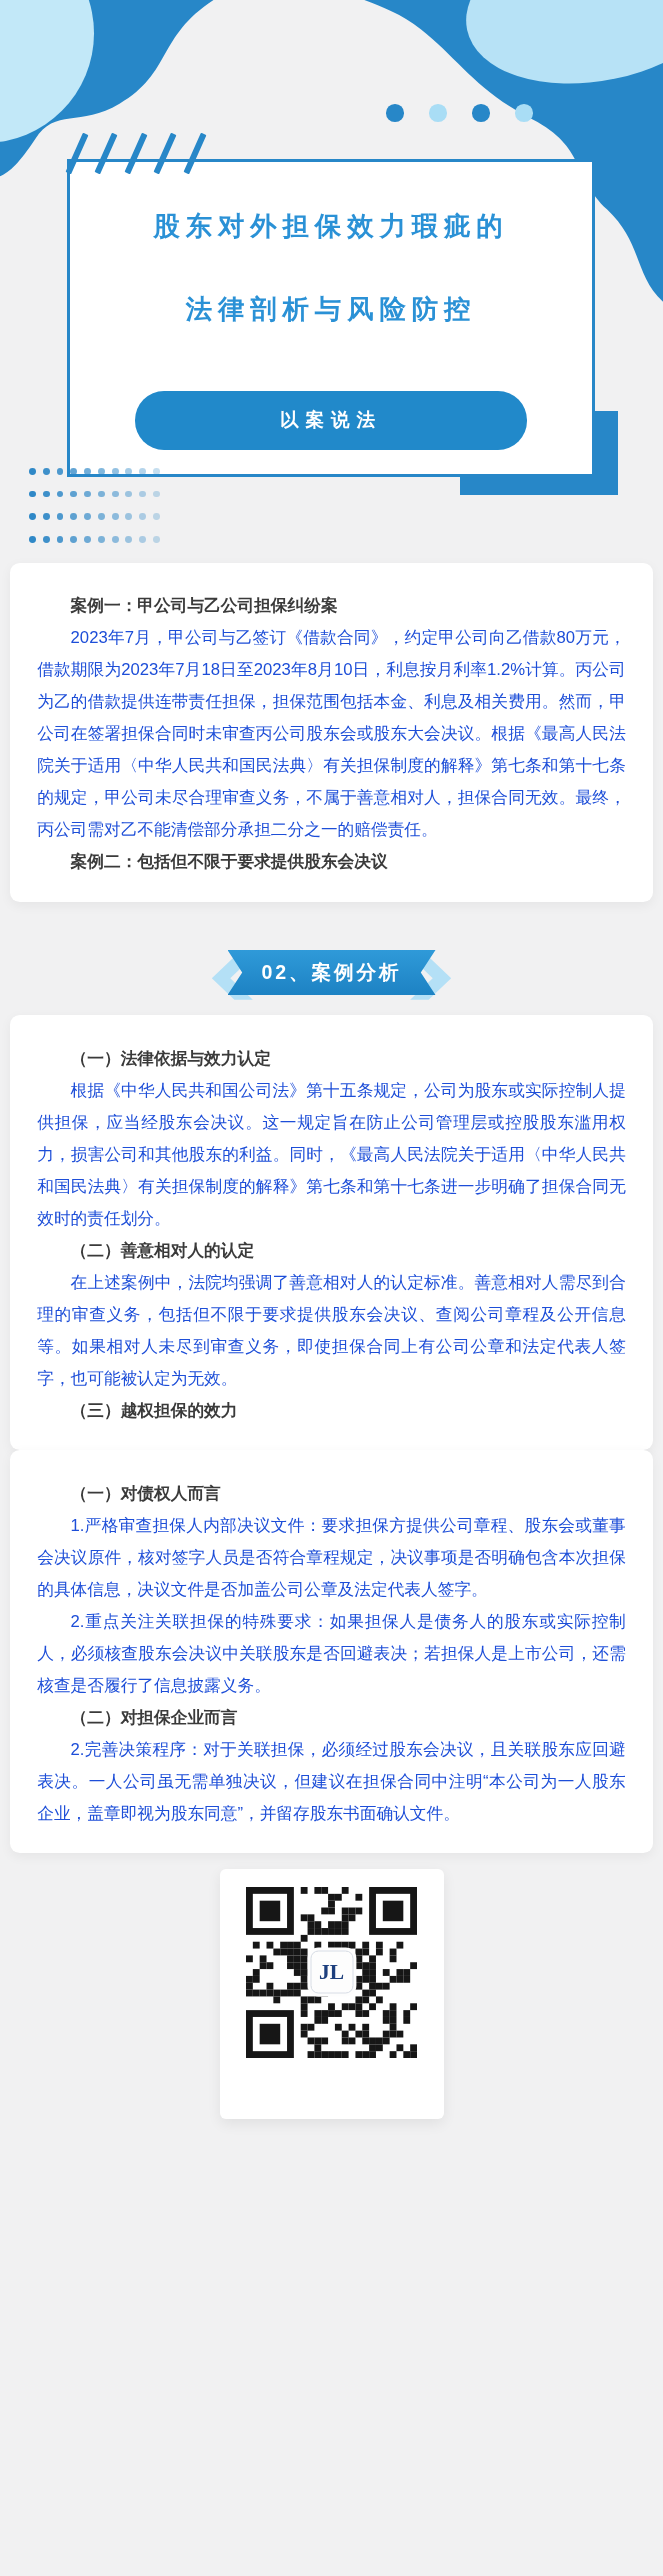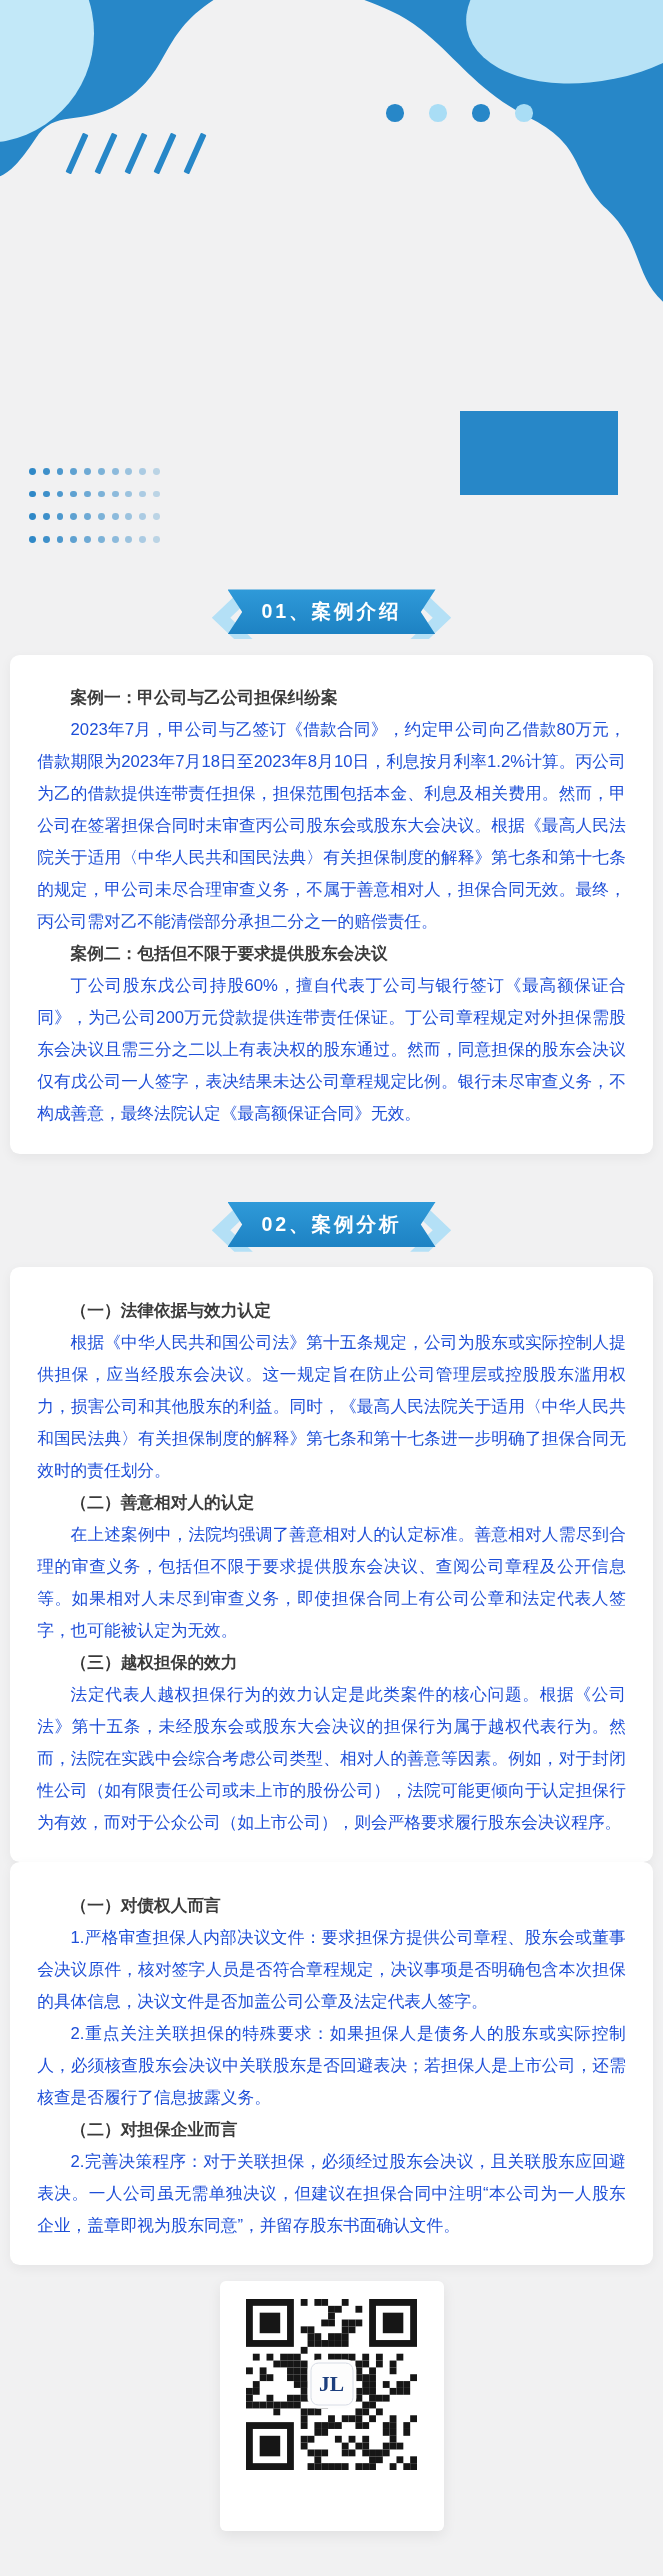--- a/index.html
+++ b/index.html
@@ -104,20 +104,25 @@
     <div class="hatch">
         <i></i>
         <i></i>
         <i></i>
         <i></i>
         <i></i>
       </div>
 
     <div class="title-offset"></div>
 
+    <div class="title-card">
+      <h1 class="t1">股东对外担保效力瑕疵的</h1>
+      <h1 class="t2">法律剖析与风险防控</h1>
+      <button class="pill">以案说法</button>
+    </div>
 
     <div class="dot-grid">
         <span style="opacity: 1;"></span>
         <span style="opacity: 0.92;"></span>
         <span style="opacity: 0.84;"></span>
         <span style="opacity: 0.76;"></span>
         <span style="opacity: 0.68;"></span>
         <span style="opacity: 0.6;"></span>
         <span style="opacity: 0.52;"></span>
         <span style="opacity: 0.44;"></span>
@@ -150,46 +155,39 @@
         <span style="opacity: 0.68;"></span>
         <span style="opacity: 0.6;"></span>
         <span style="opacity: 0.52;"></span>
         <span style="opacity: 0.44;"></span>
         <span style="opacity: 0.36;"></span>
         <span style="opacity: 0.28;"></span>
       </div>
   </header>
 
   <section>
-    <div class="ribbon-wrap">
-      <span class="wing l"></span>
-      <span class="wing r"></span>
-      <div class="ribbon">01、案例介绍</div>
-    </div>
     <div class="card">
       <p class="sub">案例一：甲公司与乙公司担保纠纷案</p>
       <p class="body">2023年7月，甲公司与乙签订《借款合同》，约定甲公司向乙借款80万元，借款期限为2023年7月18日至2023年8月10日，利息按月利率1.2%计算。丙公司为乙的借款提供连带责任担保，担保范围包括本金、利息及相关费用。然而，甲公司在签署担保合同时未审查丙公司股东会或股东大会决议。根据《最高人民法院关于适用〈中华人民共和国民法典〉有关担保制度的解释》第七条和第十七条的规定，甲公司未尽合理审查义务，不属于善意相对人，担保合同无效。最终，丙公司需对乙不能清偿部分承担二分之一的赔偿责任。</p>
       <p class="sub">案例二：包括但不限于要求提供股东会决议</p>
-      <p class="body">丁公司股东戊公司持股60%，擅自代表丁公司与银行签订《最高额保证合同》，为己公司200万元贷款提供连带责任保证。丁公司章程规定对外担保需股东会决议且需三分之二以上有表决权的股东通过。然而，同意担保的股东会决议仅有戊公司一人签字，表决结果未达公司章程规定比例。银行未尽审查义务，不构成善意，最终法院认定《最高额保证合同》无效。</p>
     </div>
   </section>
 
   <section>
     <div class="ribbon-wrap">
       <span class="wing l"></span>
       <span class="wing r"></span>
       <div class="ribbon">02、案例分析</div>
     </div>
     <div class="card">
       <p class="sub">（一）法律依据与效力认定</p>
       <p class="body">根据《中华人民共和国公司法》第十五条规定，公司为股东或实际控制人提供担保，应当经股东会决议。这一规定旨在防止公司管理层或控股股东滥用权力，损害公司和其他股东的利益。同时，《最高人民法院关于适用〈中华人民共和国民法典〉有关担保制度的解释》第七条和第十七条进一步明确了担保合同无效时的责任划分。</p>
       <p class="sub">（二）善意相对人的认定</p>
       <p class="body">在上述案例中，法院均强调了善意相对人的认定标准。善意相对人需尽到合理的审查义务，包括但不限于要求提供股东会决议、查阅公司章程及公开信息等。如果相对人未尽到审查义务，即使担保合同上有公司公章和法定代表人签字，也可能被认定为无效。</p>
       <p class="sub">（三）越权担保的效力</p>
-      <p class="body">法定代表人越权担保行为的效力认定是此类案件的核心问题。根据《公司法》第十五条，未经股东会或股东大会决议的担保行为属于越权代表行为。然而，法院在实践中会综合考虑公司类型、相对人的善意等因素。例如，对于封闭性公司（如有限责任公司或未上市的股份公司），法院可能更倾向于认定担保行为有效，而对于公众公司（如上市公司），则会严格要求履行股东会决议程序。</p>
     </div>
   </section>
 
   <section>
     <div class="card">
       <p class="sub">（一）对债权人而言</p>
       <p class="body">1.严格审查担保人内部决议文件：要求担保方提供公司章程、股东会或董事会决议原件，核对签字人员是否符合章程规定，决议事项是否明确包含本次担保的具体信息，决议文件是否加盖公司公章及法定代表人签字。</p>
       <p class="body">2.重点关注关联担保的特殊要求：如果担保人是债务人的股东或实际控制人，必须核查股东会决议中关联股东是否回避表决；若担保人是上市公司，还需核查是否履行了信息披露义务。</p>
       <p class="sub">（二）对担保企业而言</p>
       <p class="body">2.完善决策程序：对于关联担保，必须经过股东会决议，且关联股东应回避表决。一人公司虽无需单独决议，但建议在担保合同中注明“本公司为一人股东企业，盖章即视为股东同意”，并留存股东书面确认文件。</p>

